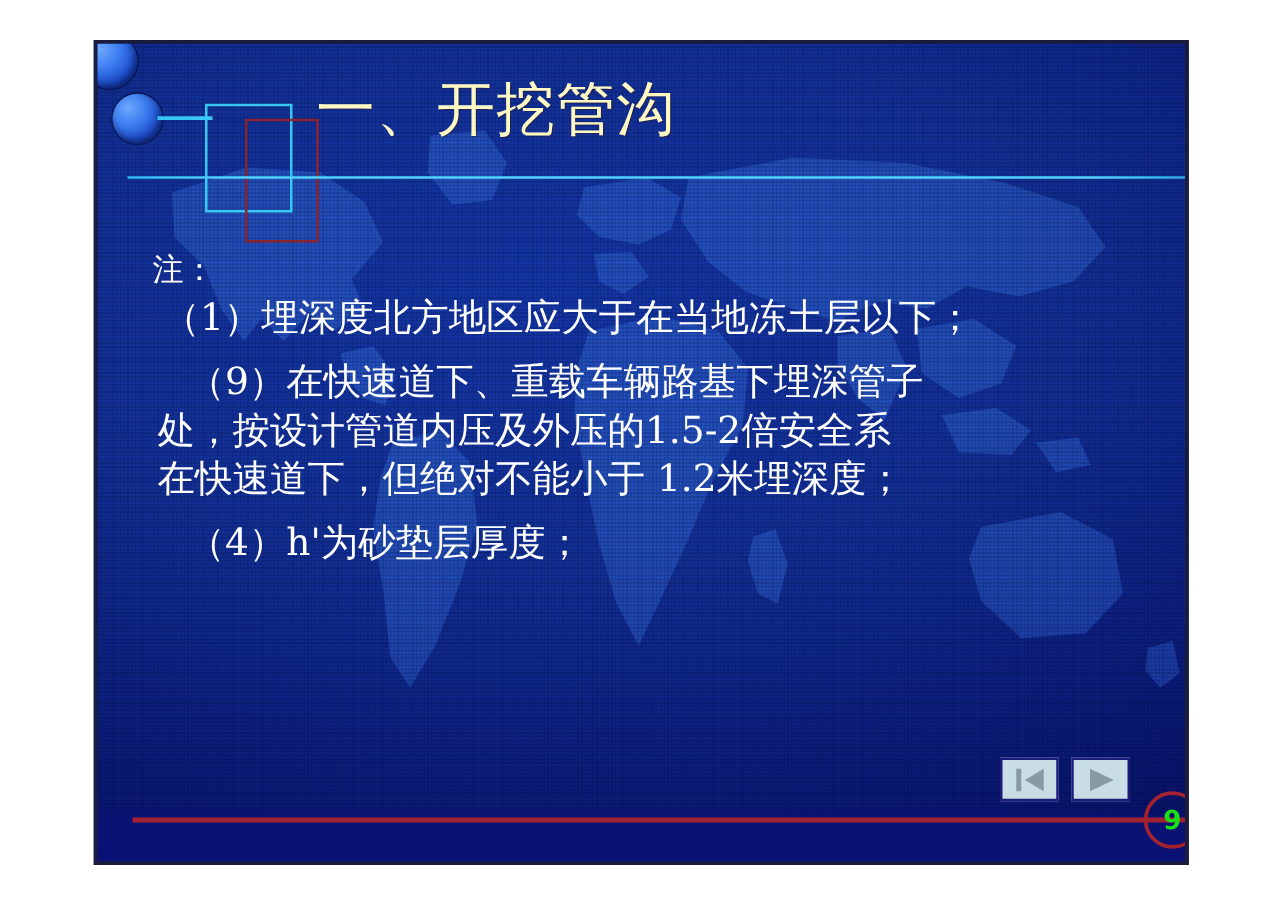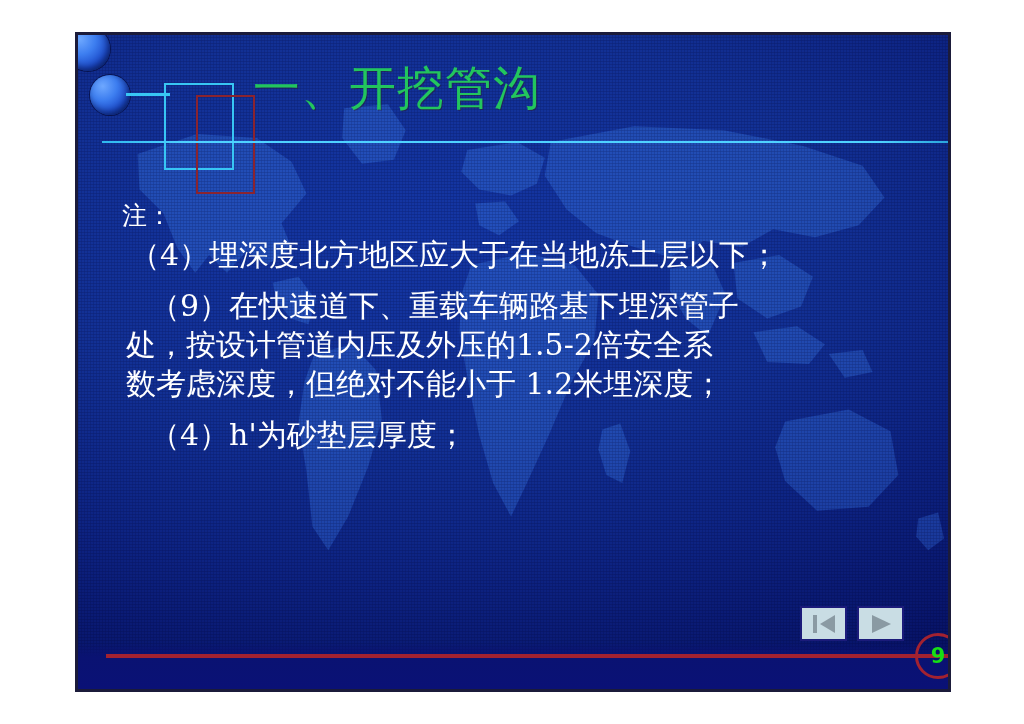--- a/index.html
+++ b/index.html
@@ -95,21 +95,21 @@
   }
 
   
   #slide-title {
     position: absolute;
     left: 175px;
     top: 28px;
     font-family: "DejaVu Serif", "Liberation Serif", serif;
     font-size: 47px;
     line-height: 1.08;
-    color: #22c55e;
+    color: #fef9c3;
     letter-spacing: 1px;
     white-space: nowrap;
     text-shadow: 1px 1px 0 rgba(60,20,0,.35);
   }
 
   
   #body-block {
     position: absolute;
     left: 44px;
     top: 165px;
@@ -225,24 +225,24 @@
   <div class="deco" id="connector-line"></div>
   <div class="deco" id="cyan-rect"></div>
   <div class="deco" id="red-rect"></div>
   <div class="deco" id="title-rule"></div>
   <div class="deco" id="bottom-rule"></div>
 
   <div id="slide-title">一、开挖管沟</div>
 
   <div id="body-block">
     <p class="note-label">注：</p>
-    <p class="note-item indent-1">（4）埋深度北方地区应大于在当地冻土层以下；</p>
+    <p class="note-item indent-1">（1）埋深度北方地区应大于在当地冻土层以下；</p>
     <p class="note-item indent-2 gap-before">（9）在快速道下、重载车辆路基下埋深管子</p>
     <p class="note-item indent-0">处，按设计管道内压及外压的1.5-2倍安全系</p>
-    <p class="note-item indent-0">数考虑深度，但绝对不能小于 1.2米埋深度；</p>
+    <p class="note-item indent-0">在快速道下，但绝对不能小于 1.2米埋深度；</p>
     <p class="note-item indent-2 gap-before">（4）h'为砂垫层厚度；</p>
   </div>
 
   <div id="nav-bar">
     <div class="nav-btn">
       <svg width="26" height="20" viewBox="0 0 26 20">
         <rect x="2" y="1" width="4" height="18" fill="#8a9aa3"></rect>
         <polygon points="24,1 24,19 9,10" fill="#8a9aa3"></polygon>
       </svg>
     </div>

